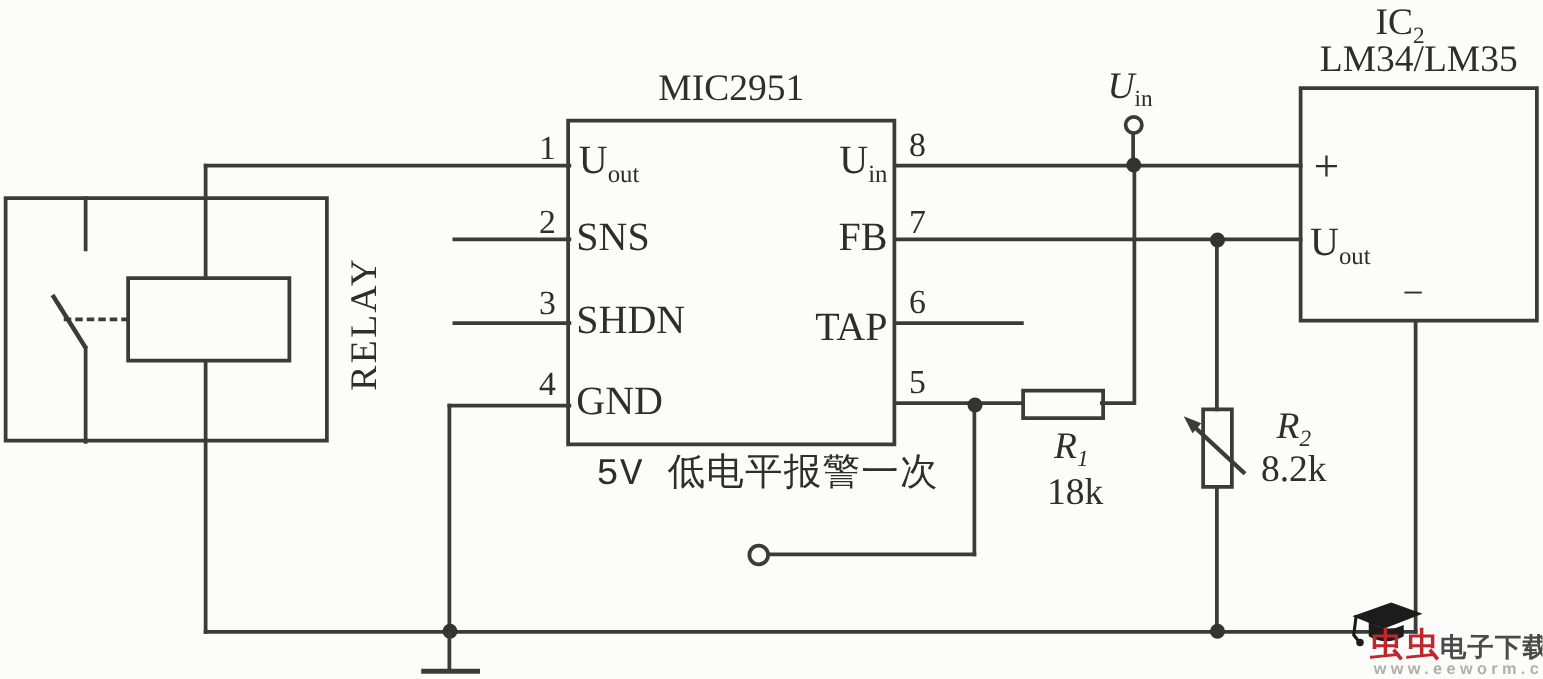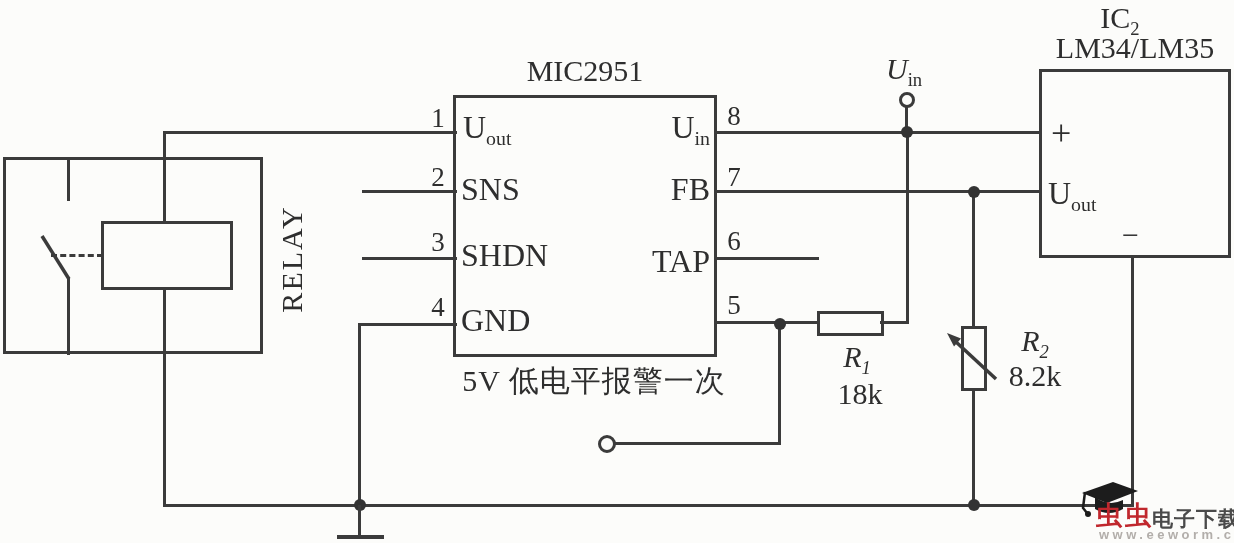--- a/index.html
+++ b/index.html
@@ -57,21 +57,21 @@
   <div class="vw" style="left:972px;top:388px;height:118px;"></div>
   <div class="vw" style="left:1131px;top:256px;height:251px;"></div>
 
   <div class="box" style="left:3px;top:157px;width:260px;height:197px;"></div>
   <div class="box" style="left:101px;top:221px;width:132px;height:69px;"></div>
   <div class="dashed" style="left:51px;top:254px;width:52px;"></div>
   <div class="lbl f30 ctr relay-label" style="left:233px;top:241px;width:120px;height:36px;">RELAY</div>
 
   <div class="box" style="left:453px;top:95px;width:264px;height:262px;"></div>
   <div class="lbl f30 ctr" style="left:453px;top:54px;width:264px;">MIC2951</div>
-  <div class="lbl f30 ctr" style="left:428px;top:364px;width:332px;letter-spacing:1px;">5V 低电平报警一次</div>
+  <div class="lbl f30 ctr" style="left:448px;top:364px;width:332px;letter-spacing:1px;font-family:Liberation Mono, monospace;">5V 低电平报警一次</div>
 
   <div class="lbl f28 ctr" style="left:427px;top:104px;width:22px;">1</div>
   <div class="lbl f28 ctr" style="left:427px;top:163px;width:22px;">2</div>
   <div class="lbl f28 ctr" style="left:427px;top:228px;width:22px;">3</div>
   <div class="lbl f28 ctr" style="left:427px;top:293px;width:22px;">4</div>
 
   <div class="lbl f28 ctr" style="left:723px;top:102px;width:22px;">8</div>
   <div class="lbl f28 ctr" style="left:723px;top:163px;width:22px;">7</div>
   <div class="lbl f28 ctr" style="left:723px;top:227px;width:22px;">6</div>
   <div class="lbl f28 ctr" style="left:723px;top:291px;width:22px;">5</div>

